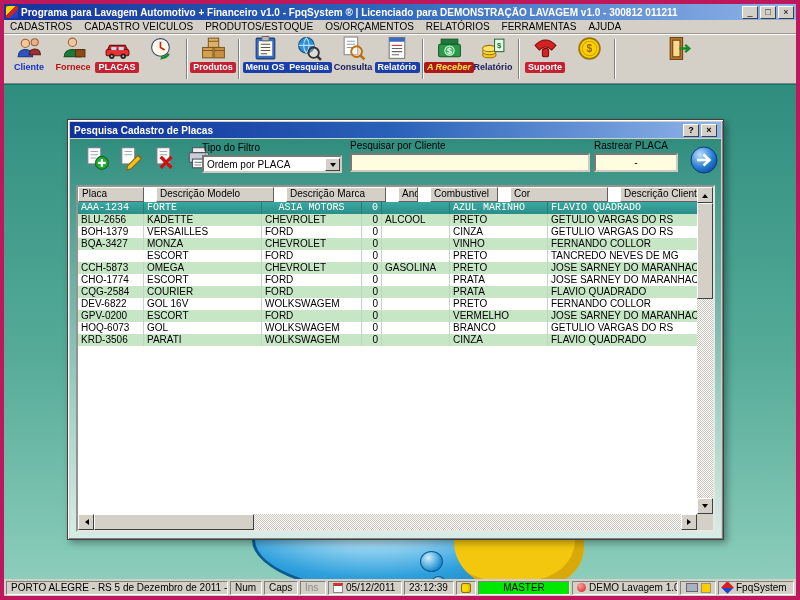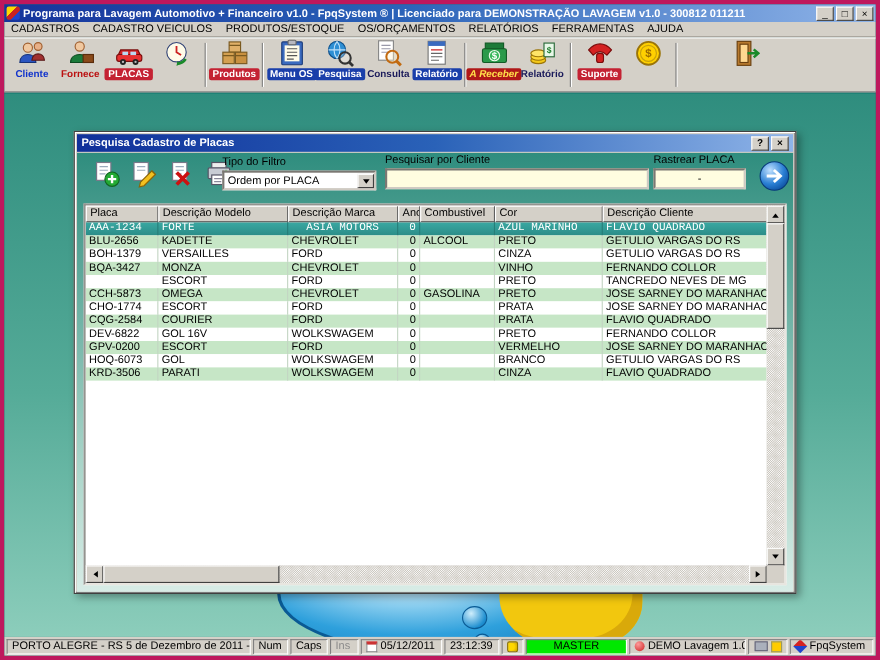--- a/index.html
+++ b/index.html
@@ -55,21 +55,21 @@
   .fld-label { position: absolute; font-size: 10px; color: #000; white-space: nowrap; }
   .combo { position: absolute; left: 132px; top: 16px; width: 140px; height: 18px; background: #fff; border: 2px inset #cfcac2; display: flex; align-items: center; font-size: 10px; padding-left: 3px; }
   .combo-btn { margin-left: auto; width: 15px; height: 13px; background: #d4d0c8; border: 1px solid; border-color: #fff #404040 #404040 #fff; display: flex; align-items: center; justify-content: center; }
   .tri-down { width: 0; height: 0; border: 3px solid transparent; border-top: 4px solid #000; margin-top: 4px; }
   .txt-input { position: absolute; height: 19px; border: 2px inset #cfcac2; background: #fffde0; font-size: 10px; padding: 0 3px; font-family: "Liberation Sans", sans-serif; }
   .go-btn { position: absolute; right: 3px; top: 7px; width: 28px; height: 28px; border: none; background: transparent; padding: 0; }
 
   
   .table-outer { position: absolute; left: 6px; right: 6px; top: 46px; bottom: 6px; border: 2px inset #e8e6e0; background: #fff; }
   .grid-area { position: absolute; left: 0; top: 0; right: 16px; bottom: 16px; overflow: hidden; background: #fff; }
-  .grid-header { display: flex; }
+  .grid-header { display: flex; gap: 12px; }
   .hcell { flex: none; background: #d4d0c8; border: 1px solid; border-color: #fff #606060 #606060 #fff; font-size: 10px; height: 15px; line-height: 12px; padding: 0 3px; overflow: hidden; white-space: nowrap; }
   .grow { display: flex; height: 12px; }
   .gcell { flex: none; font-size: 10px; line-height: 12px; padding: 0 3px; border-right: 1px solid #c2d4c2; overflow: hidden; white-space: nowrap; }
   .row-white { background: #fff; }
   .row-green { background: #c6e6c6; }
   .row-selected { background: linear-gradient(#3aa8a2,#2b8d88); color: #fff; }
   .row-selected .gcell { border-right-color: #267d78; font-family: Liberation Mono, monospace; }
 
   .scroll-stipple { background-color: #cac6be; background-image: linear-gradient(45deg,#fff 25%,transparent 25% 75%,#fff 75%), linear-gradient(45deg,#fff 25%,transparent 25% 75%,#fff 75%); background-size: 2px 2px; background-position: 0 0, 1px 1px; }
   .vscroll { position: absolute; top: 0; right: 0; bottom: 16px; width: 16px; }

